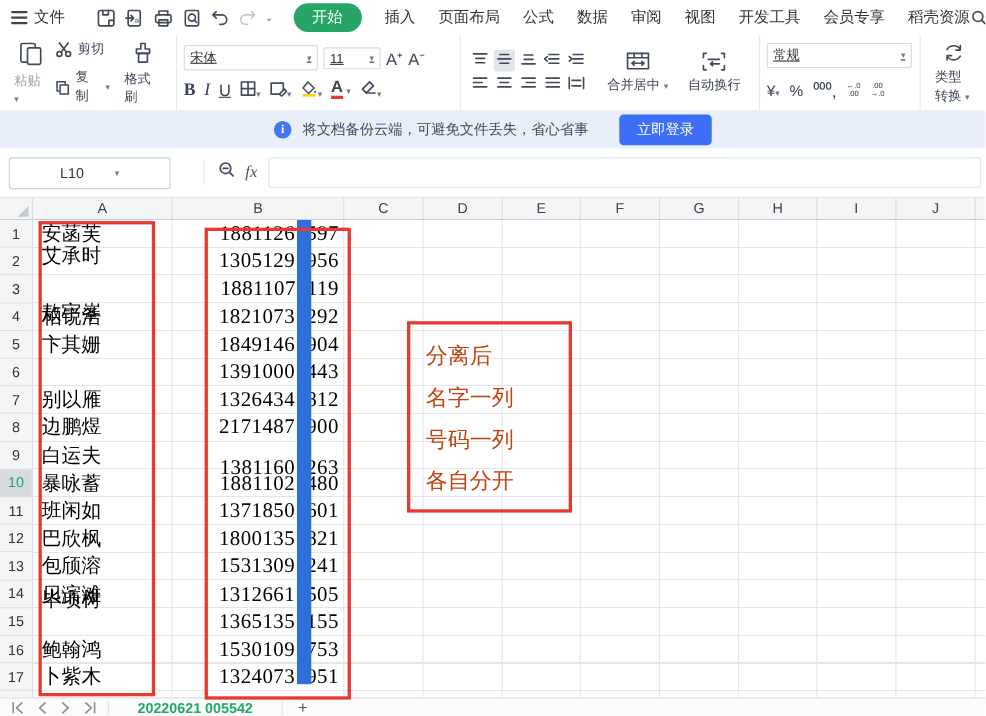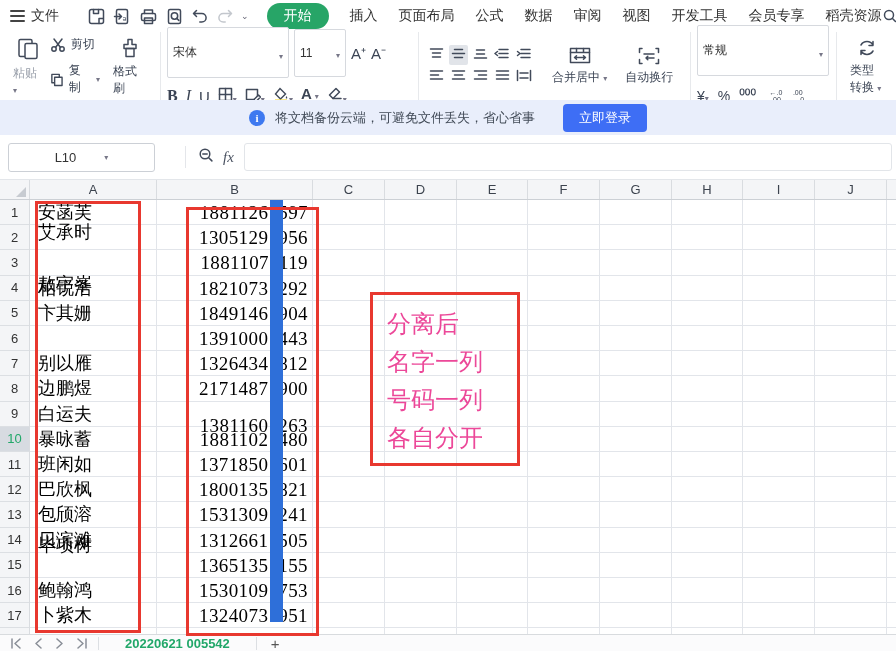--- a/index.html
+++ b/index.html
@@ -23,21 +23,21 @@
 
   
   .toolbar { position:absolute; left:0; top:32px; width:896px; height:68px; background:#fff; display:flex; align-items:stretch; font-size:12px; color:#3b4454; }
   .tgroup { display:flex; align-items:center; padding:4px 6px; position:relative; }
   .tgroup + .tgroup { border-left:1px solid #e7e9ec; }
   .bigbtn { display:flex; flex-direction:column; align-items:center; justify-content:center; gap:3px; padding:2px 7px; }
   .bigbtn .lbl { font-size:12px; }
   .stack2 { display:flex; flex-direction:column; justify-content:center; gap:9px; }
   .srow { display:flex; align-items:center; gap:5px; font-size:12px; }
   .dd { font-size:8px; color:#778; }
-  .selbox { display:flex; align-items:flex-end; justify-content:space-between; border:1px solid #d6d9de; border-radius:2px; background:#fff; padding:16px 5px; font-size:12px; color:#333; }
+  .selbox { display:flex; align-items:center; justify-content:space-between; border:1px solid #d6d9de; border-radius:2px; background:#fff; padding:2px 5px; font-size:12px; color:#333;text-decoration:underline; }
   .fmtrow { display:flex; align-items:center; gap:8px; }
   .glyphB { font-weight:bold; font-size:16px; font-family:"Liberation Serif",serif; }
   .glyphI { font-style:italic; font-size:16px; font-family:"Liberation Serif",serif; }
   .glyphU { text-decoration:underline; font-size:15px; }
   .acolor { font-size:15px; font-weight:bold; line-height:12px; text-align:center; }
   .acolor .bar { display:block; height:3px; margin-top:1px; }
   .alignicons { display:grid; grid-template-columns:repeat(5,22px); grid-template-rows:22px 22px; align-items:center; justify-items:center; }
   .alignicons .sel { background:#e1e4e9; border-radius:2px; }
   .numicons { display:flex; align-items:center; gap:9px; font-size:12px; }
   .tinystack { display:flex; flex-direction:column; line-height:7px; font-size:7px; text-align:center; letter-spacing:0; }
@@ -69,21 +69,21 @@
   .cellA { position:absolute; left:0; width:126px; height:25.2px; line-height:25.2px; padding-left:8px; font-family:"Liberation Serif","DejaVu Serif",serif; font-size:18px; color:#000; white-space:nowrap; }
   .cellB { position:absolute; left:127px; width:155px; height:25.2px; line-height:25.2px; text-align:right; padding-right:4px; font-family:"Liberation Serif","DejaVu Serif",serif; font-size:19px; color:#000; white-space:nowrap; letter-spacing:0.4px; }
   .maskgap { display:inline-block; width:10px; }
 
   
   .bluebar { position:absolute; left:270px; top:200px; width:13px; height:422px; background:#2e6fd9; z-index:4; }
   .redbox { position:absolute; border:3px solid #e8382f; z-index:5; }
   .redboxA { left:35px; top:201px; width:106px; height:432px; }
   .redboxB { left:186px; top:207px; width:133px; height:429px; }
   .annbox { left:370px; top:292px; width:150px; height:174px; padding:10px 0 0 14px; }
-  .annline { color:#ec4899; font-size:24px; line-height:38px; white-space:nowrap;font-family:Liberation Serif, serif; }
+  .annline { color:#c2410c; font-size:20px; line-height:38px; white-space:nowrap;font-family:Liberation Serif, serif; }
 
   
   .footer { position:absolute; left:0; top:634px; width:896px; height:17px; background:#fbfbfc; border-top:1px solid #d8dbde; display:flex; align-items:center; font-size:13px; }
   .navbtns { display:flex; align-items:center; gap:10px; padding:0 10px 0 10px; color:#888; }
   .navbtns svg { display:block; }
   .fdiv { width:1px; height:13px; background:#dcdfe3; }
   .sheettab { color:#21a769; font-weight:bold; font-size:13px; padding:0 26px; }
   .addsheet { color:#555; font-size:15px; padding:0 14px; }
   svg.icon { stroke:#414a5a; fill:none; stroke-width:1.5; stroke-linecap:round; stroke-linejoin:round; }
 </style>

